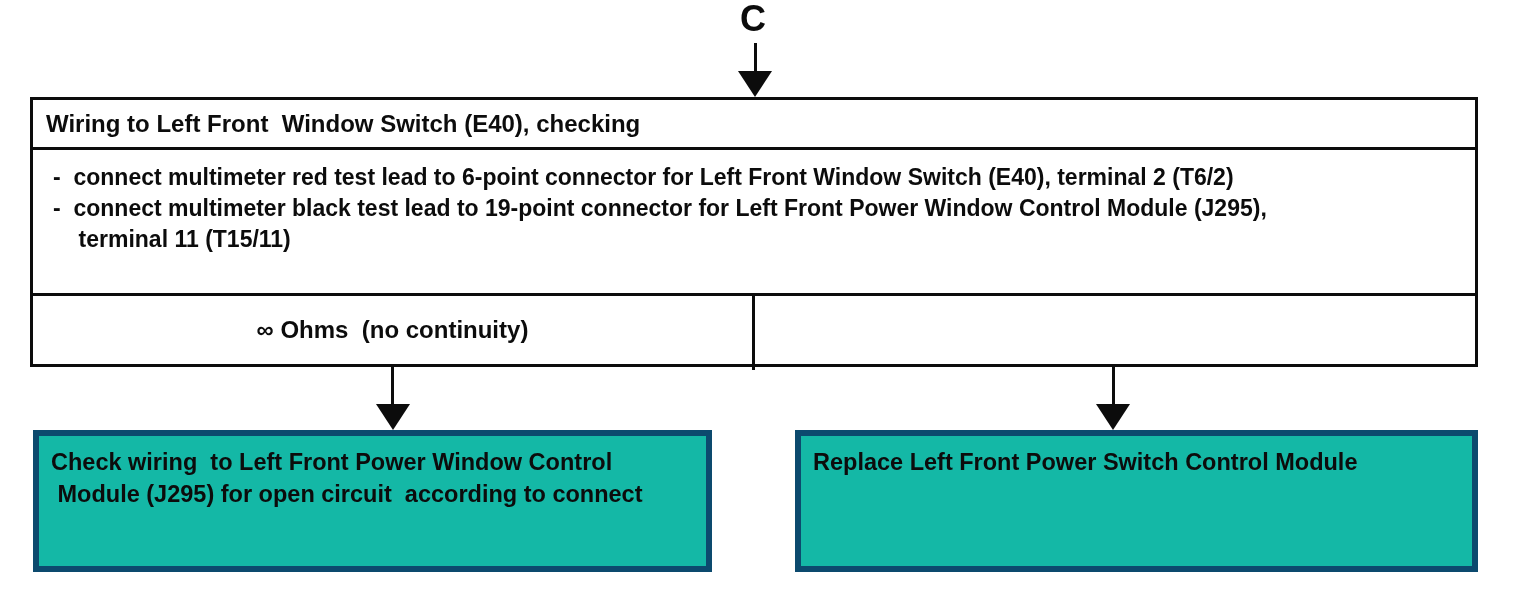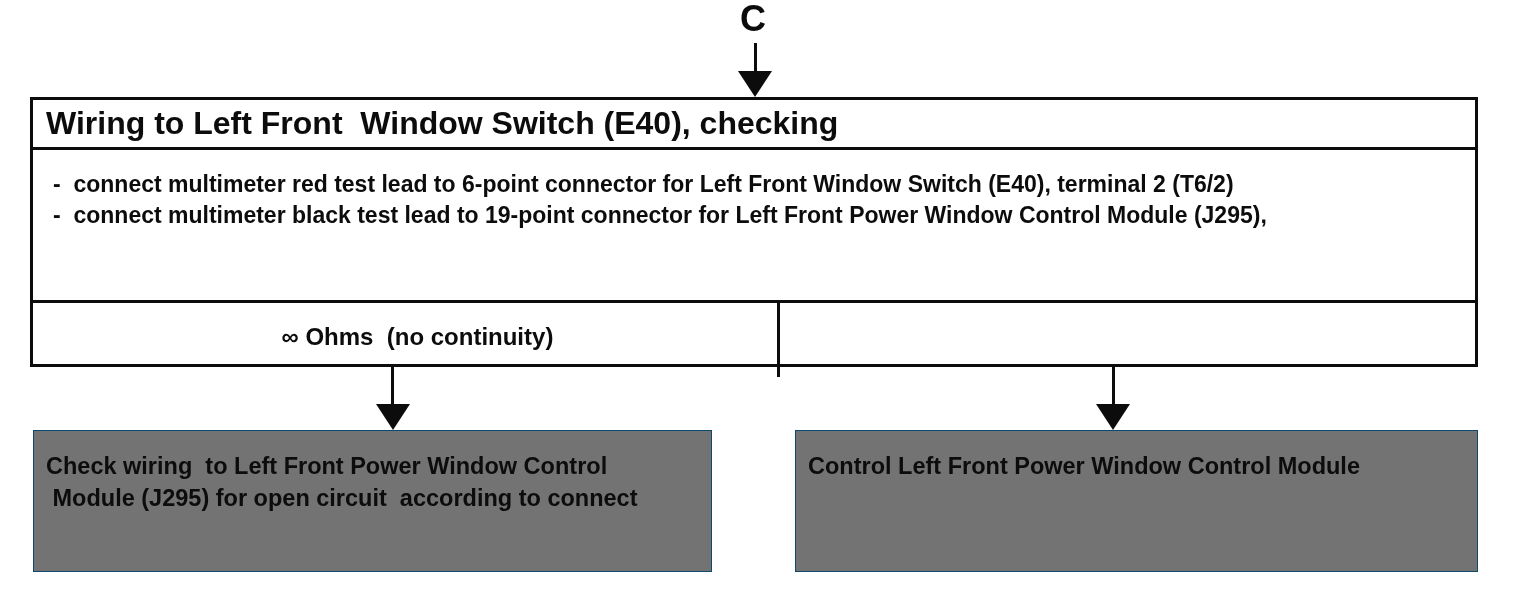--- a/index.html
+++ b/index.html
@@ -46,65 +46,63 @@
     height: 270px;
     border: 3px solid #0c0c0c;
     box-sizing: border-box;
     background: #ffffff;
   }
   .main-box .header {
     height: 47px;
     line-height: 47px;
     border-bottom: 3px solid #0c0c0c;
     padding-left: 13px;
-    font-size: 32px;
+    font-size: 24px;
     white-space: pre;
     overflow: hidden;
   }
   .main-box .body {
     height: 131px;
     border-bottom: 3px solid #0c0c0c;
     padding: 12px 0 0 20px;
     box-sizing: content-box;
     overflow: hidden;
-    margin-top: 7px;
   }
   .step-line {
     font-size: 23px;
     line-height: 31px;
     white-space: pre;
   }
   .outcome-row {
     display: flex;
     height: 74px;
-    margin-left: 25px;
   }
   .outcome-cell {
     box-sizing: border-box;
     text-align: center;
     font-size: 24px;
     padding-top: 20px;
     white-space: pre;
     overflow: hidden;
   }
   .outcome-cell.left {
     width: 722px;
     border-right: 3px solid #0c0c0c;
   }
   .outcome-cell.right {
     flex: 1;
   }
   .result-box {
     position: absolute;
     top: 430px;
     height: 142px;
-    border: 1px solid #0c4a6e;
+    border: 6px solid #0c4a6e;
     box-sizing: border-box;
-    background: #737373;
-    padding: 20px 10px 0 12px;
+    background: #14b8a6;
+    padding: 11px 10px 0 12px;
     overflow: hidden;
   }
   .result-box.left-result { left: 33px;  width: 679px; }
   .result-box.right-result { left: 795px; width: 683px; }
   .result-line {
     font-size: 23.5px;
     line-height: 31.5px;
     white-space: pre;
   }
 </style>
@@ -115,34 +113,35 @@
 
   <div class="entry-label">C</div>
   <div class="vline" style="left:754px; top:43px; height:33px;"></div>
   <div class="arrowhead" style="left:738px; top:71px;"></div>
 
   <div class="main-box">
     <div class="header">Wiring to Left Front  Window Switch (E40), checking</div>
     <div class="body">
       <div class="step-line">-  connect multimeter red test lead to 6-point connector for Left Front Window Switch (E40), terminal 2 (T6/2)</div>
       <div class="step-line">-  connect multimeter black test lead to 19-point connector for Left Front Power Window Control Module (J295),</div>
+      <div class="step-line">    terminal 11 (T15/11)</div>
     </div>
     <div class="outcome-row">
       <div class="outcome-cell left">∞ Ohms  (no continuity)</div>
     </div>
   </div>
 
   <div class="vline" style="left:391px; top:367px; height:40px;"></div>
   <div class="arrowhead" style="left:376px; top:404px;"></div>
 
   <div class="vline" style="left:1112px; top:367px; height:40px;"></div>
   <div class="arrowhead" style="left:1096px; top:404px;"></div>
 
   <div class="result-box left-result">
     <div class="result-line">Check wiring  to Left Front Power Window Control</div>
     <div class="result-line"> Module (J295) for open circuit  according to connect</div>
   </div>
 
   <div class="result-box right-result">
-    <div class="result-line">Control Left Front Power Window Control Module</div>
+    <div class="result-line">Replace Left Front Power Switch Control Module</div>
   </div>
 
 </div>
 
 </body></html>

